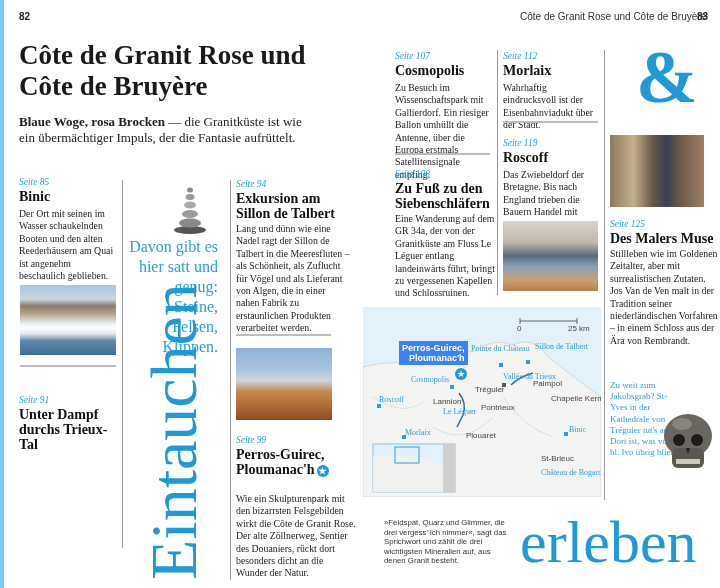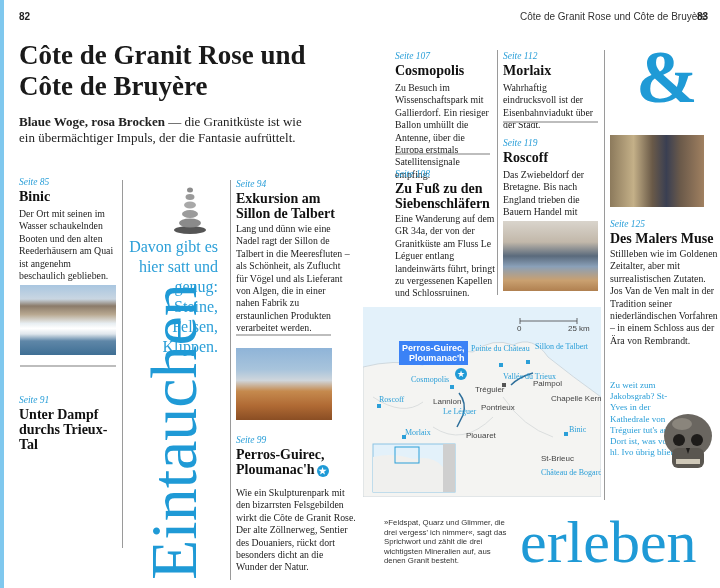--- a/index.html
+++ b/index.html
@@ -90,21 +90,21 @@
   <div class="body" style="margin-top:2px;">Lang und dünn wie eine Nadel ragt der Sillon de Talbert in die Meeresfluten – als Schönheit, als Zuflucht für Vögel und als Lieferant von Algen, die in einer nahen Fabrik zu erstaunlichen Produkten verarbeitet werden.</div>
 </div>
 <div class="abs hline" style="left:236px;top:334px;width:95px;"></div>
 <div class="abs photo" style="left:236px;top:348px;width:96px;height:72px;background:linear-gradient(180deg,#8fb4d8 0%,#a8c4dc 30%,#cfd6dc 45%,#c58a4e 60%,#b06a34 80%,#8a4e24 100%);"></div>
 
 <div class="abs" style="left:236px;top:434px;width:120px;">
   <div class="seite">Seite 99</div>
   <div class="h">
     <span>Perros-Guirec, Ploumanac'h</span><span class="star-inline">★</span>
   </div>
-  <div class="body" style="margin-top:10px;">Wie ein Skulpturenpark mit den bizarrsten Felsgebilden wirkt die Côte de Granit Rose. Der alte Zöllnerweg, Sentier des Douaniers, rückt dort besonders dicht an die Wunder der Natur.</div>
+  <div class="body" style="margin-top:16px;">Wie ein Skulpturenpark mit den bizarrsten Felsgebilden wirkt die Côte de Granit Rose. Der alte Zöllnerweg, Sentier des Douaniers, rückt dort besonders dicht an die Wunder der Natur.</div>
 </div>
 
 <div class="abs running-head" style="left:520px;top:11px;">Côte de Granit Rose und Côte de Bruyère</div>
 <div class="abs page-num" style="left:697px;top:11px;">83</div>
 
 <div class="abs" style="left:395px;top:50px;width:100px;">
   <div class="seite">Seite 107</div>
   <div class="h">Cosmopolis</div>
   <div class="body">Zu Besuch im Wissenschaftspark mit Gallierdorf. Ein riesiger Ballon umhüllt die Antenne, über die Europa erstmals Satellitensignale empfing.</div>
 </div>

